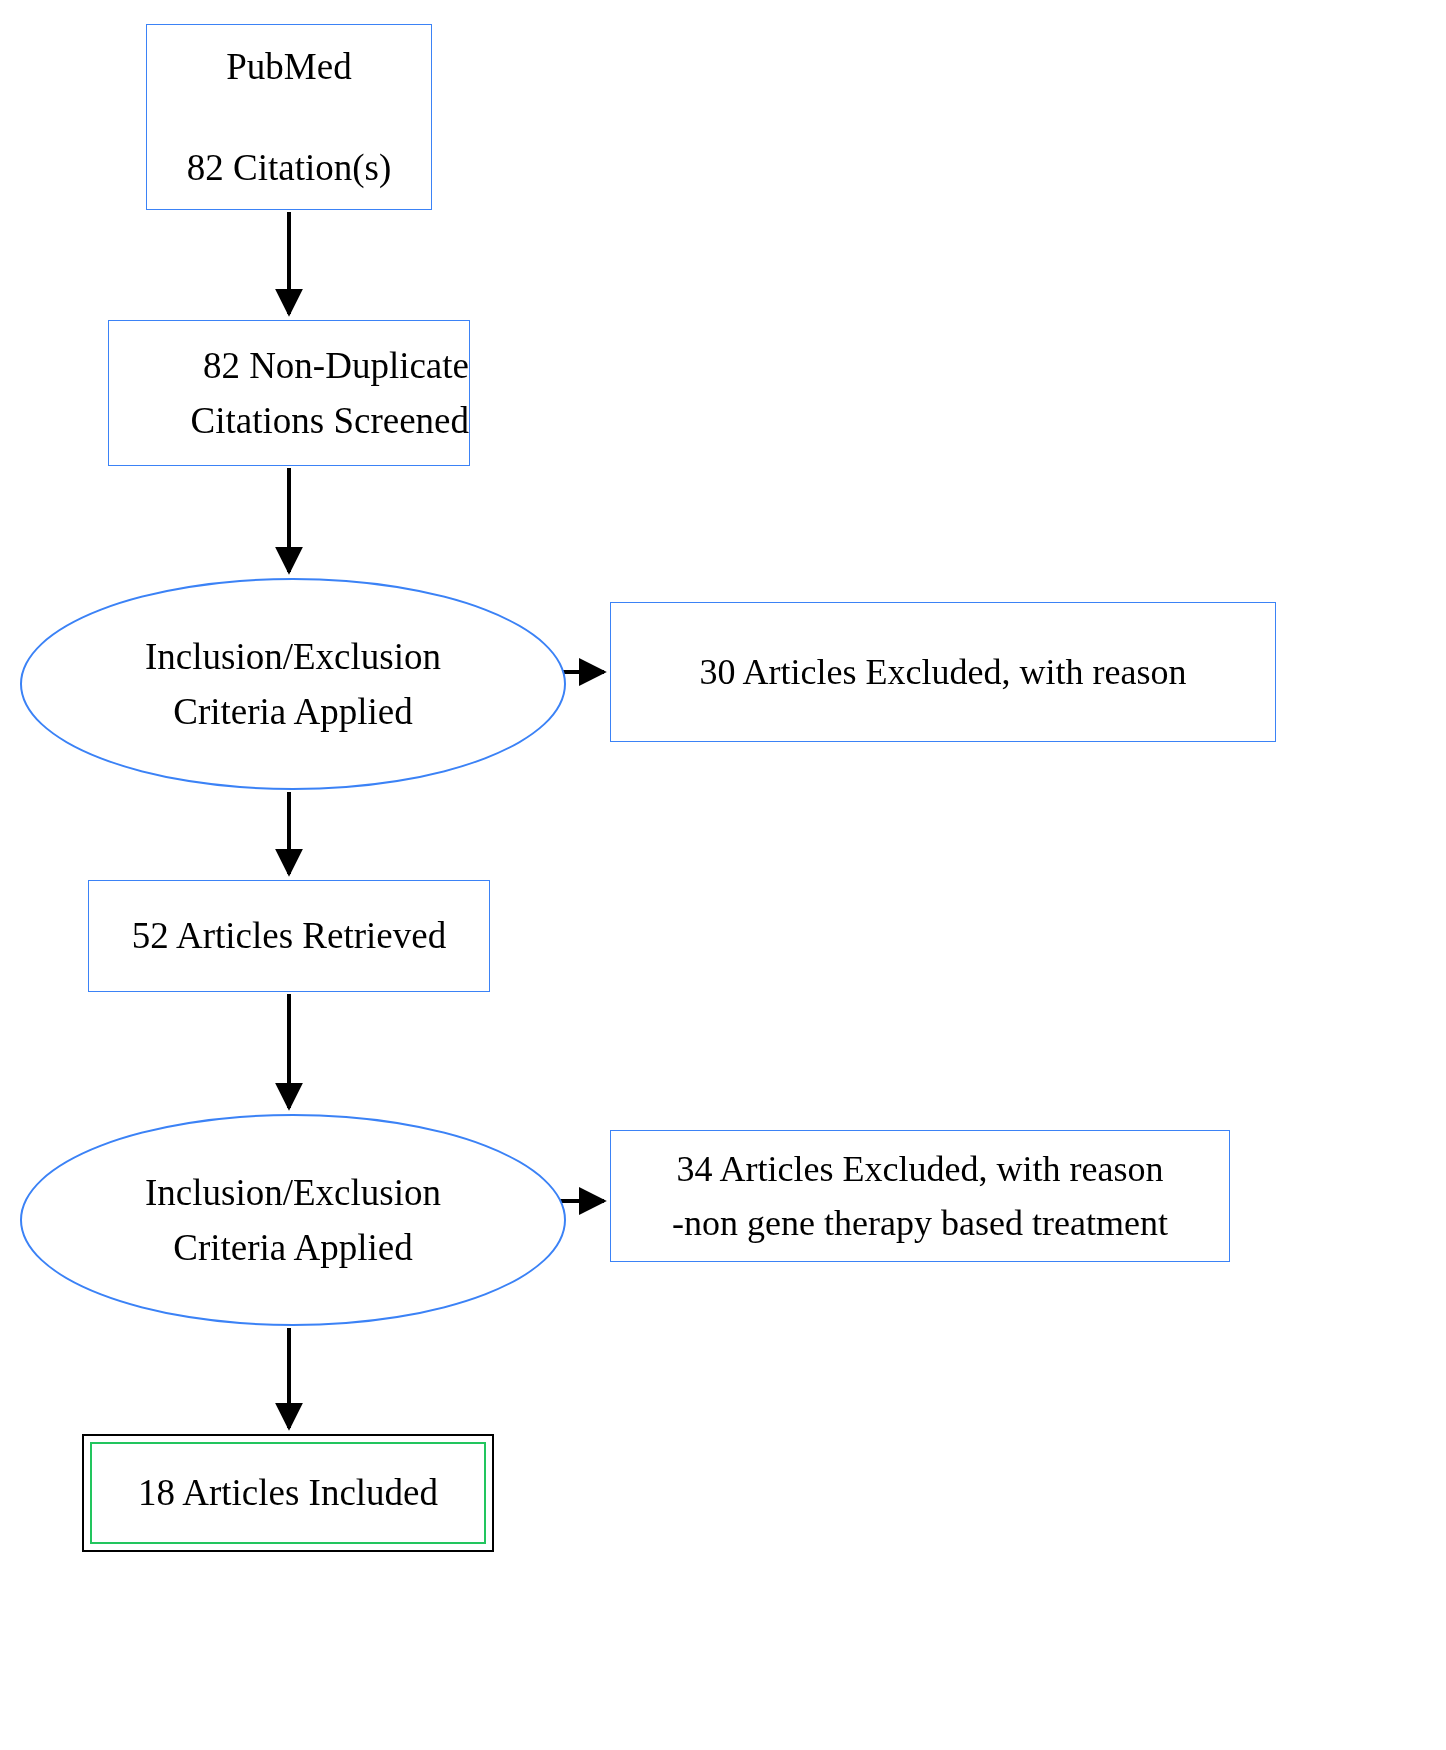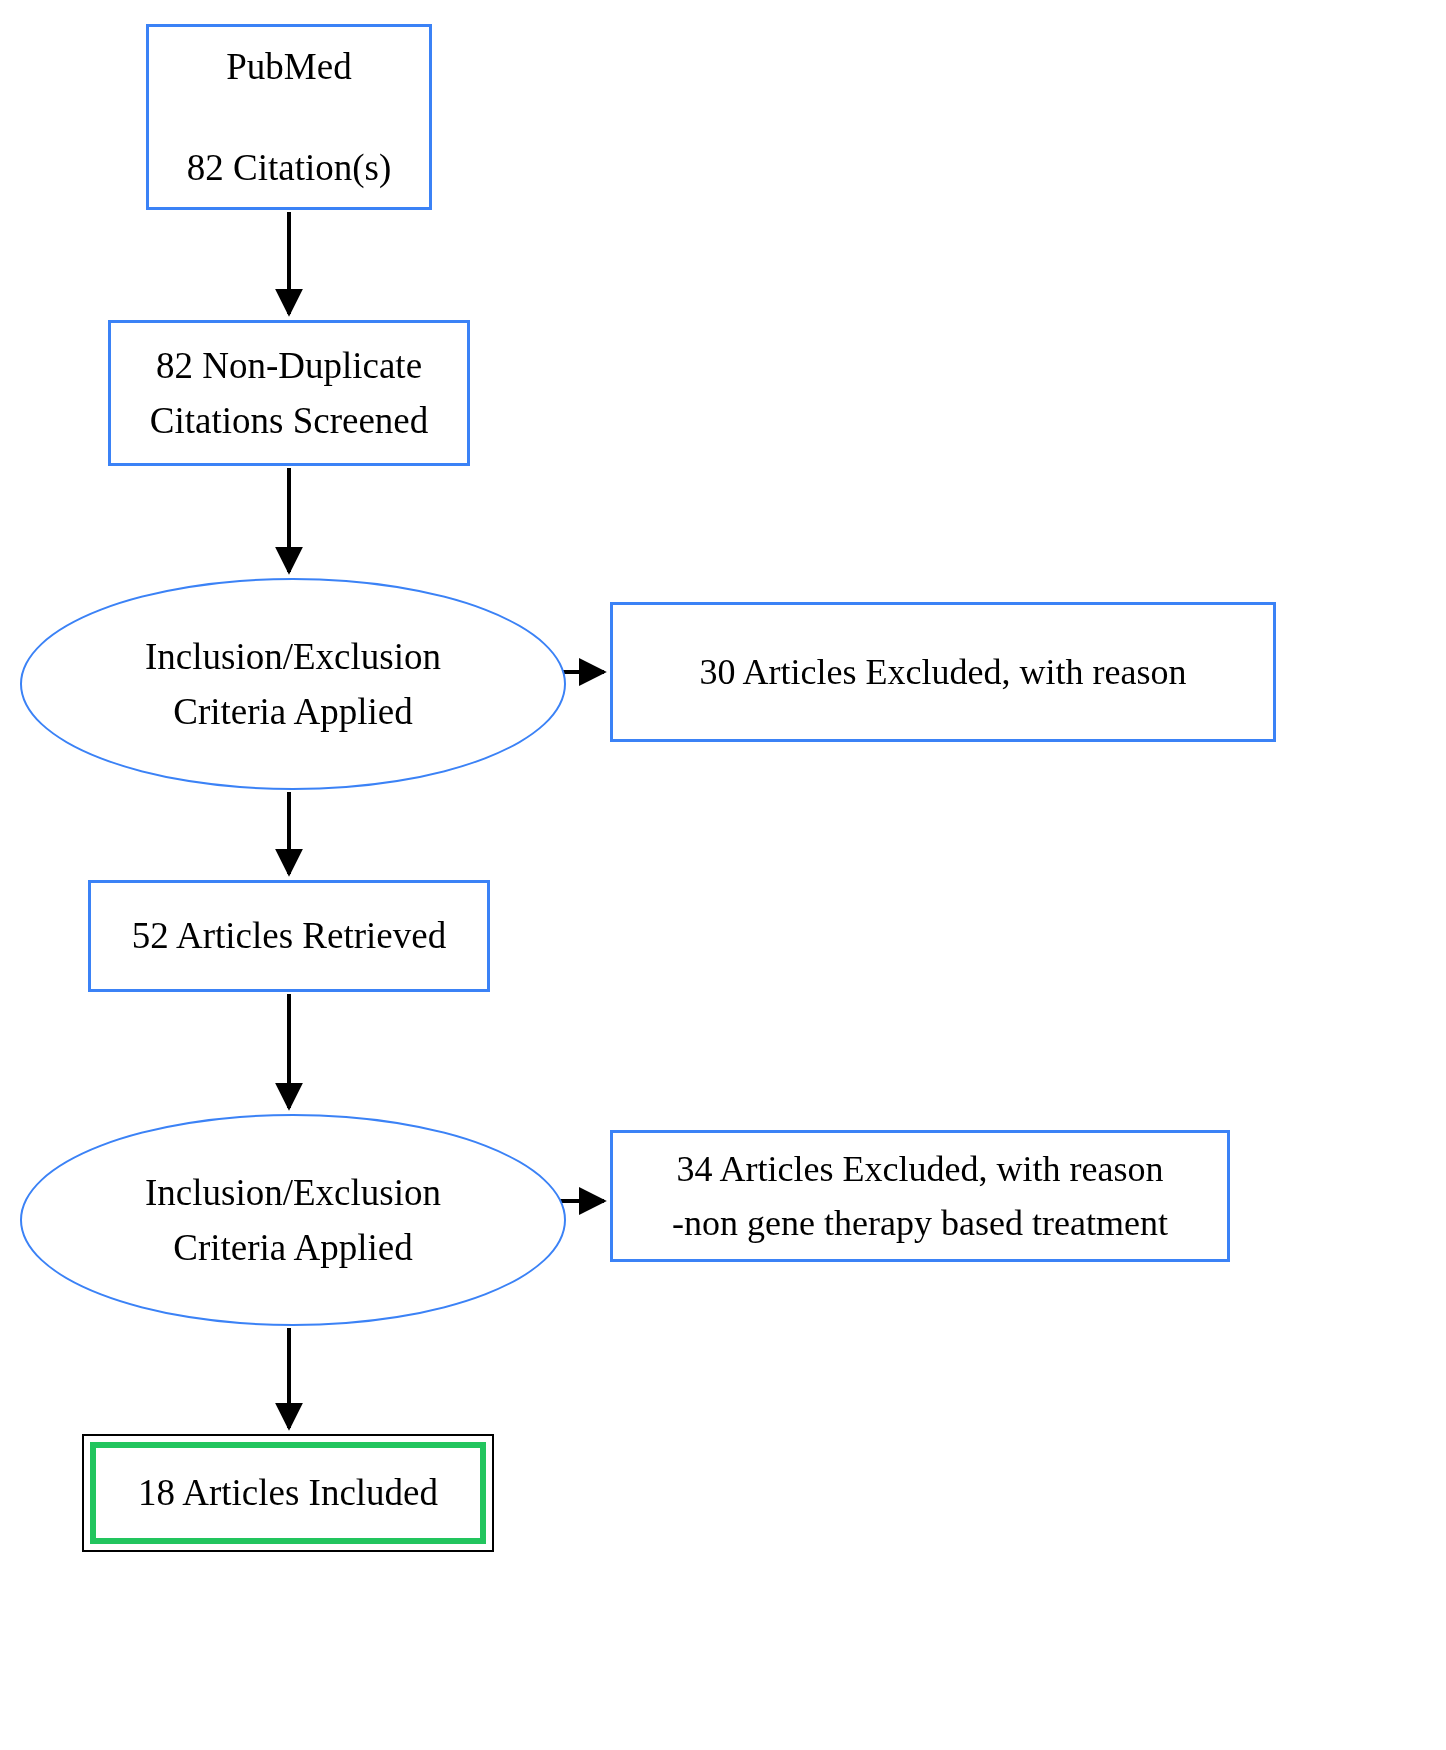--- a/index.html
+++ b/index.html
@@ -29,29 +29,29 @@
     box-sizing: border-box;
     background: #ffffff;
     display: flex;
     flex-direction: column;
     align-items: center;
     justify-content: center;
     text-align: center;
   }
 
   .box {
-    border: 3px solid #3b82f6;
+    border: 1px solid #3b82f6;
   }
 
   .box-double {
     border: 2px solid #000000;
     padding: 6px;
   }
   .box-double .inner-frame {
-    border: 6px solid #22c55e;
+    border: 2px solid #22c55e;
     width: 100%;
     height: 100%;
     display: flex;
     align-items: center;
     justify-content: center;
     box-sizing: border-box;
   }
 
   .ellipse {
     border: 2px solid #3b82f6;
@@ -66,20 +66,21 @@
   
   #node-pubmed {
     left: 146px;  top: 24px;   width: 286px; height: 186px;
     font-size: 37px;
   }
   #node-pubmed .line:first-child { margin-bottom: 46px; }
 
   #node-screened {
     left: 108px; top: 320px; width: 362px; height: 146px;
     font-size: 37px;
+    align-items: flex-end;
   }
 
   #node-criteria-1 {
     left: 20px; top: 578px; width: 546px; height: 212px;
     font-size: 37px;
   }
 
   #node-excluded-1 {
     left: 610px; top: 602px; width: 666px; height: 140px;
     font-size: 36px;

